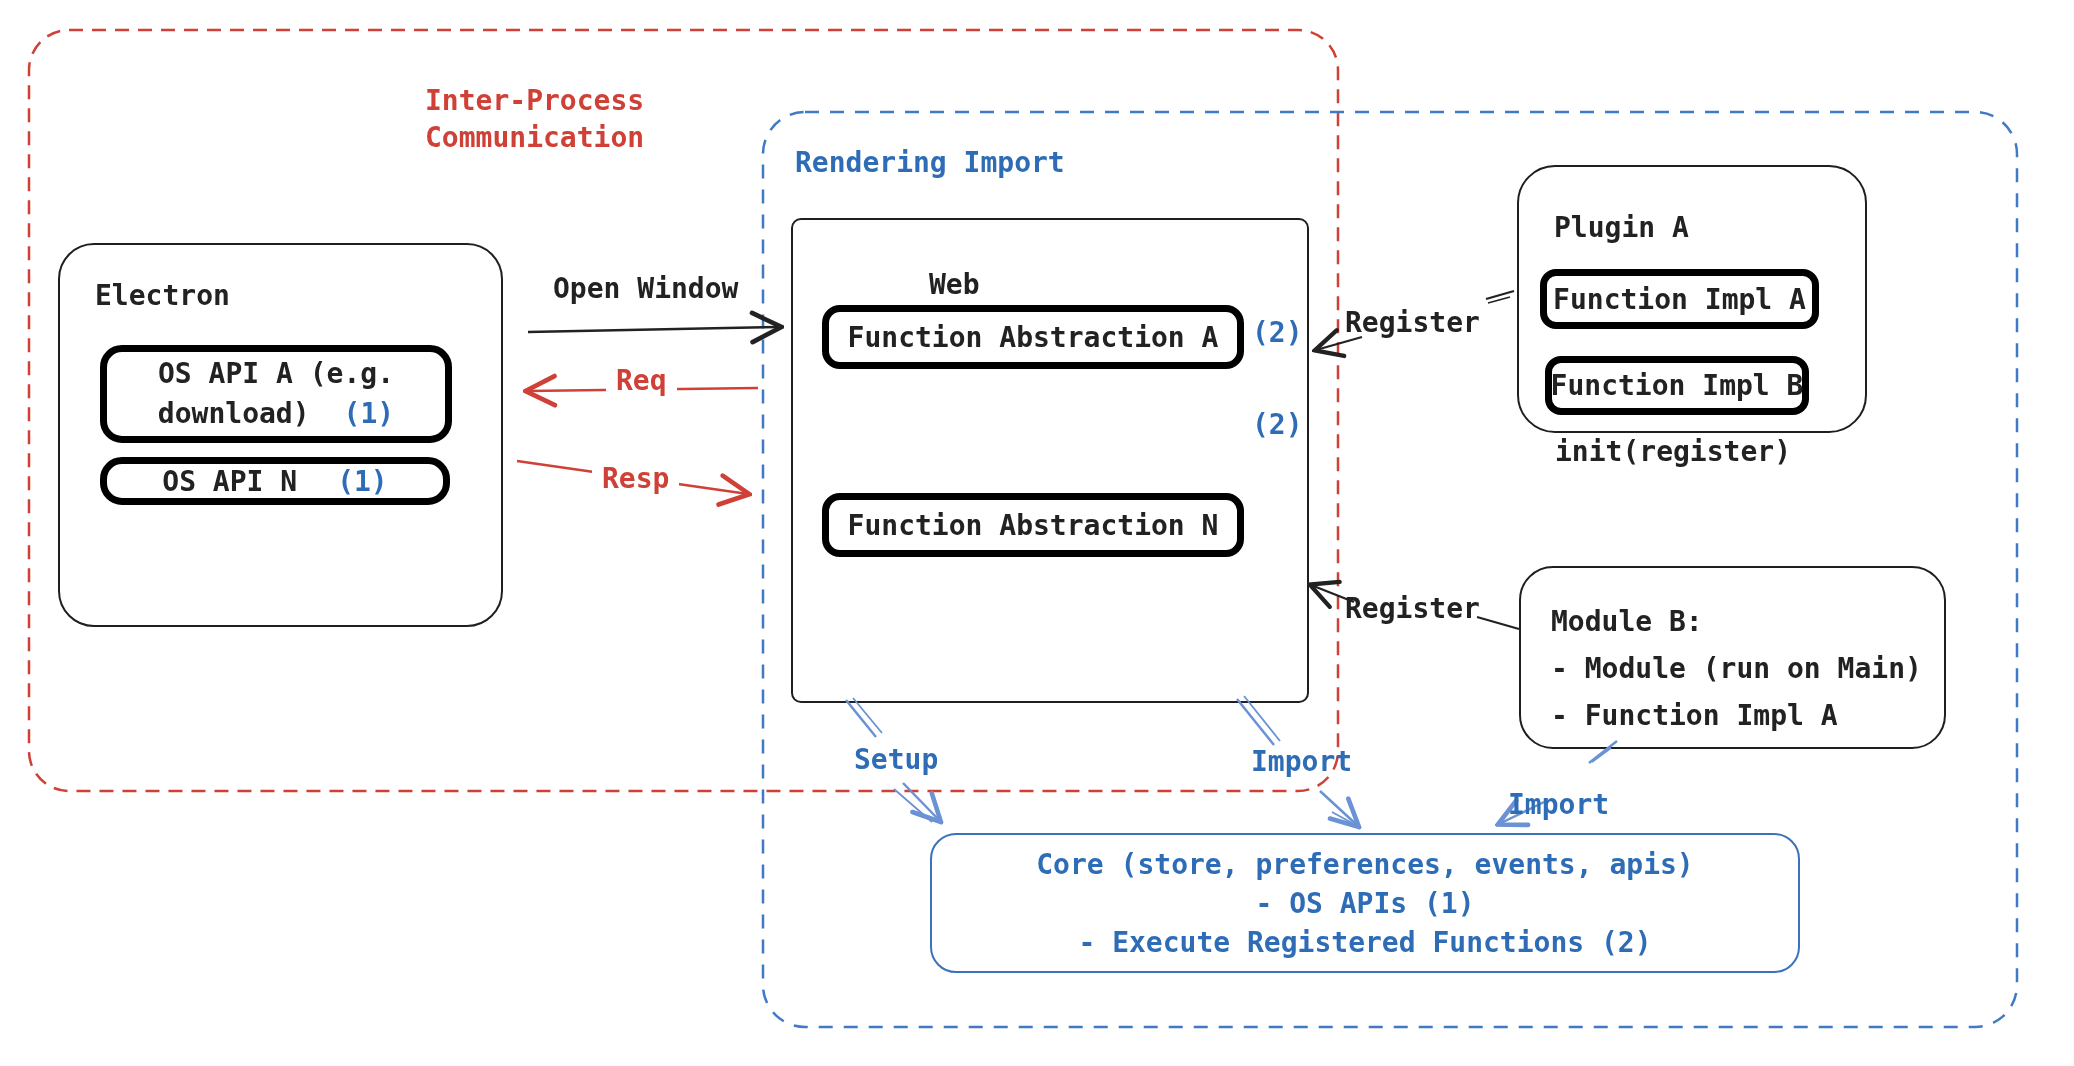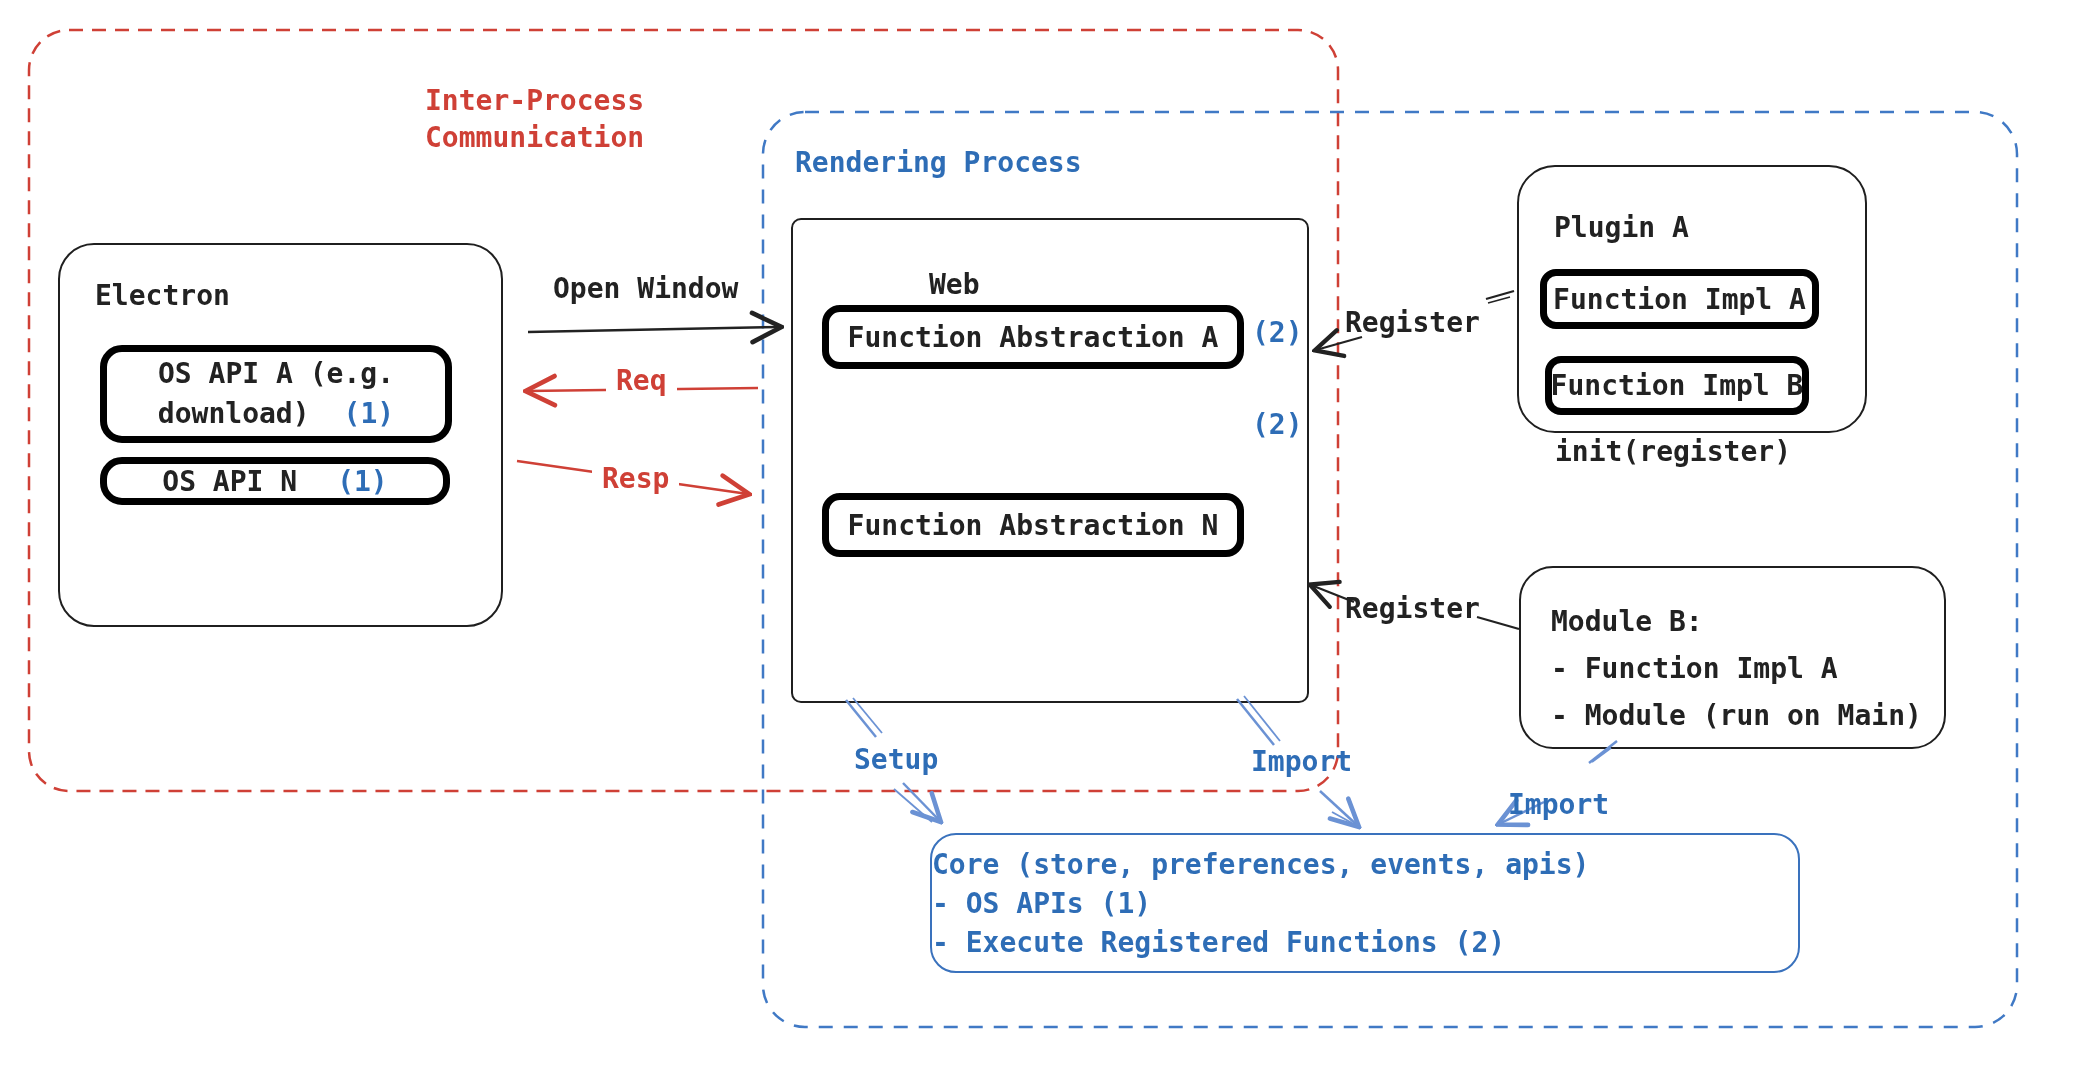--- a/index.html
+++ b/index.html
@@ -35,21 +35,21 @@
   .api-n-box { border-radius:22px; }
   .api-n-box .gap40 { margin-left:40px; }
 
   .fa-box { border-radius:18px; }
   .impl-box { border-radius:16px; }
 
   #plugin-b-box { border-radius:34px; padding:30px 0 0 30px; font-size:28px; line-height:47px; }
 
   #core-box {
     position:absolute; border:2.5px solid #3a72bd; border-radius:26px; background:#fff;
-    display:flex; flex-direction:column; align-items:flex-start; justify-content:center;
+    display:flex; flex-direction:column; align-items:center; justify-content:center;
     font-size:28px; line-height:39px; color:#2e6db6; text-align:center;
   }
 </style>
 </head>
 <body>
 
 <div id="canvas">
 
   <div class="layer-boxes">
 
@@ -94,22 +94,22 @@
       </div>
       <div class="subbox impl-box" style="left:26px; top:189px; width:264px; height:59px;">
         <span>Function Impl B</span>
       </div>
 
       <div class="t" style="left:36px; top:268px;">init(register)</div>
     </div>
 
     <div class="box" id="plugin-b-box" style="left:1519px; top:566px; width:427px; height:183px;">
       <div>Module B:</div>
+      <div>- Module (run on Main)</div>
       <div>- Function Impl A</div>
-      <div>- Module (run on Main)</div>
     </div>
 
     <div id="core-box" style="left:930px; top:833px; width:870px; height:140px;">
       <div>Core (store, preferences, events, apis)</div>
       <div>- OS APIs (1)</div>
       <div>- Execute Registered Functions (2)</div>
     </div>
   </div>
 
   <svg class="layer-svg" width="2074" height="1066" viewBox="0 0 2074 1066">
@@ -152,21 +152,21 @@
     <path d="M1332,812 L1352,823" fill="none" stroke="#6b92d4" stroke-width="1.8"></path>
 
     <path d="M1617,741 L1589,763" fill="none" stroke="#6b92d4" stroke-width="2.5"></path>
     <path d="M1611,748 L1592,762" fill="none" stroke="#6b92d4" stroke-width="1.8"></path>
     <path d="M1544,802 L1499,824" fill="none" stroke="#6b92d4" stroke-width="2.5" marker-end="url(#ah-blue)"></path>
   </svg>
 
   <div class="layer-lbl">
     <div class="lbl red pre" style="left:425px; top:82px;">Inter-Process
 Communication</div>
-    <div class="lbl blue" style="left:795px; top:146px;">Rendering Process</div>
+    <div class="lbl blue" style="left:795px; top:146px;">Rendering Import</div>
 
     <div class="lbl" style="left:553px; top:272px;">Open Window</div>
     <div class="lbl red onwhite" style="left:606px; top:364px;">Req</div>
     <div class="lbl red onwhite" style="left:592px; top:462px;">Resp</div>
 
     <div class="lbl" style="left:1345px; top:306px;">Register</div>
     <div class="lbl" style="left:1345px; top:592px;">Register</div>
 
     <div class="lbl blue" style="left:854px; top:743px;">Setup</div>
     <div class="lbl blue" style="left:1251px; top:745px;">Import</div>

